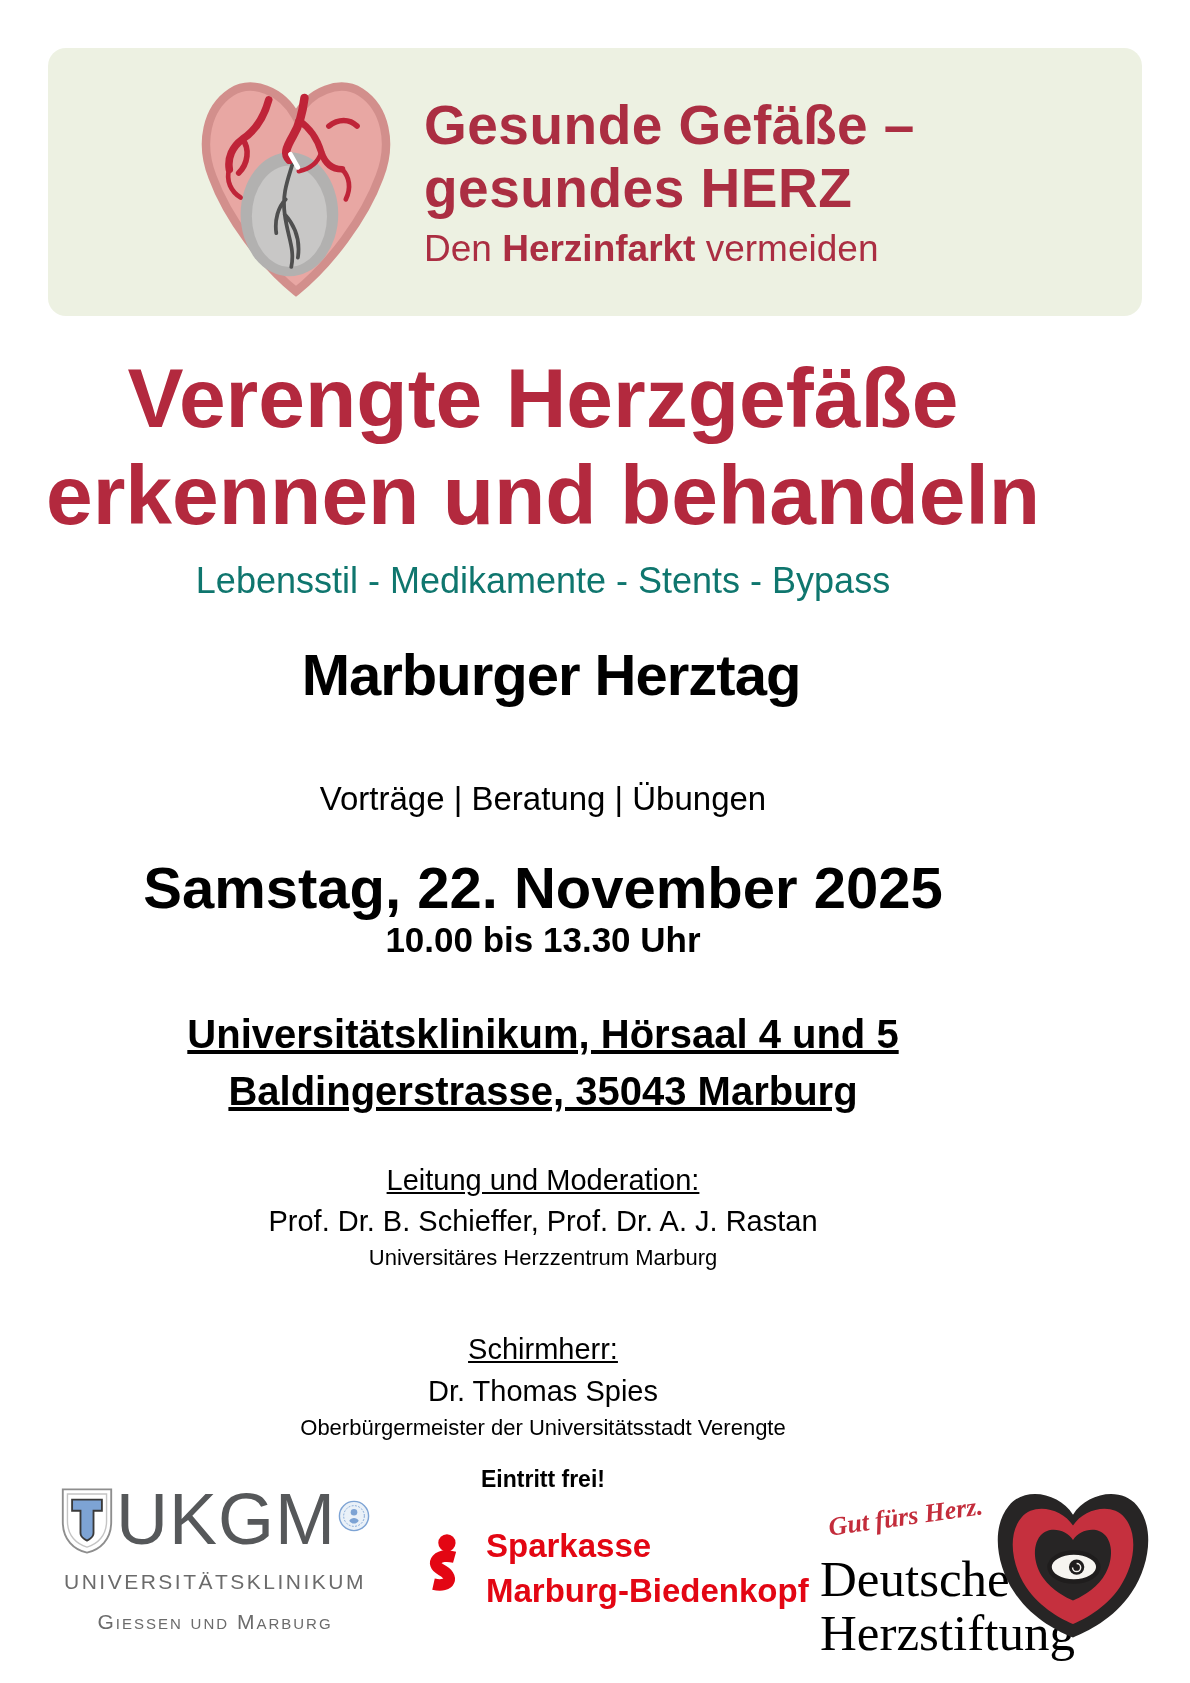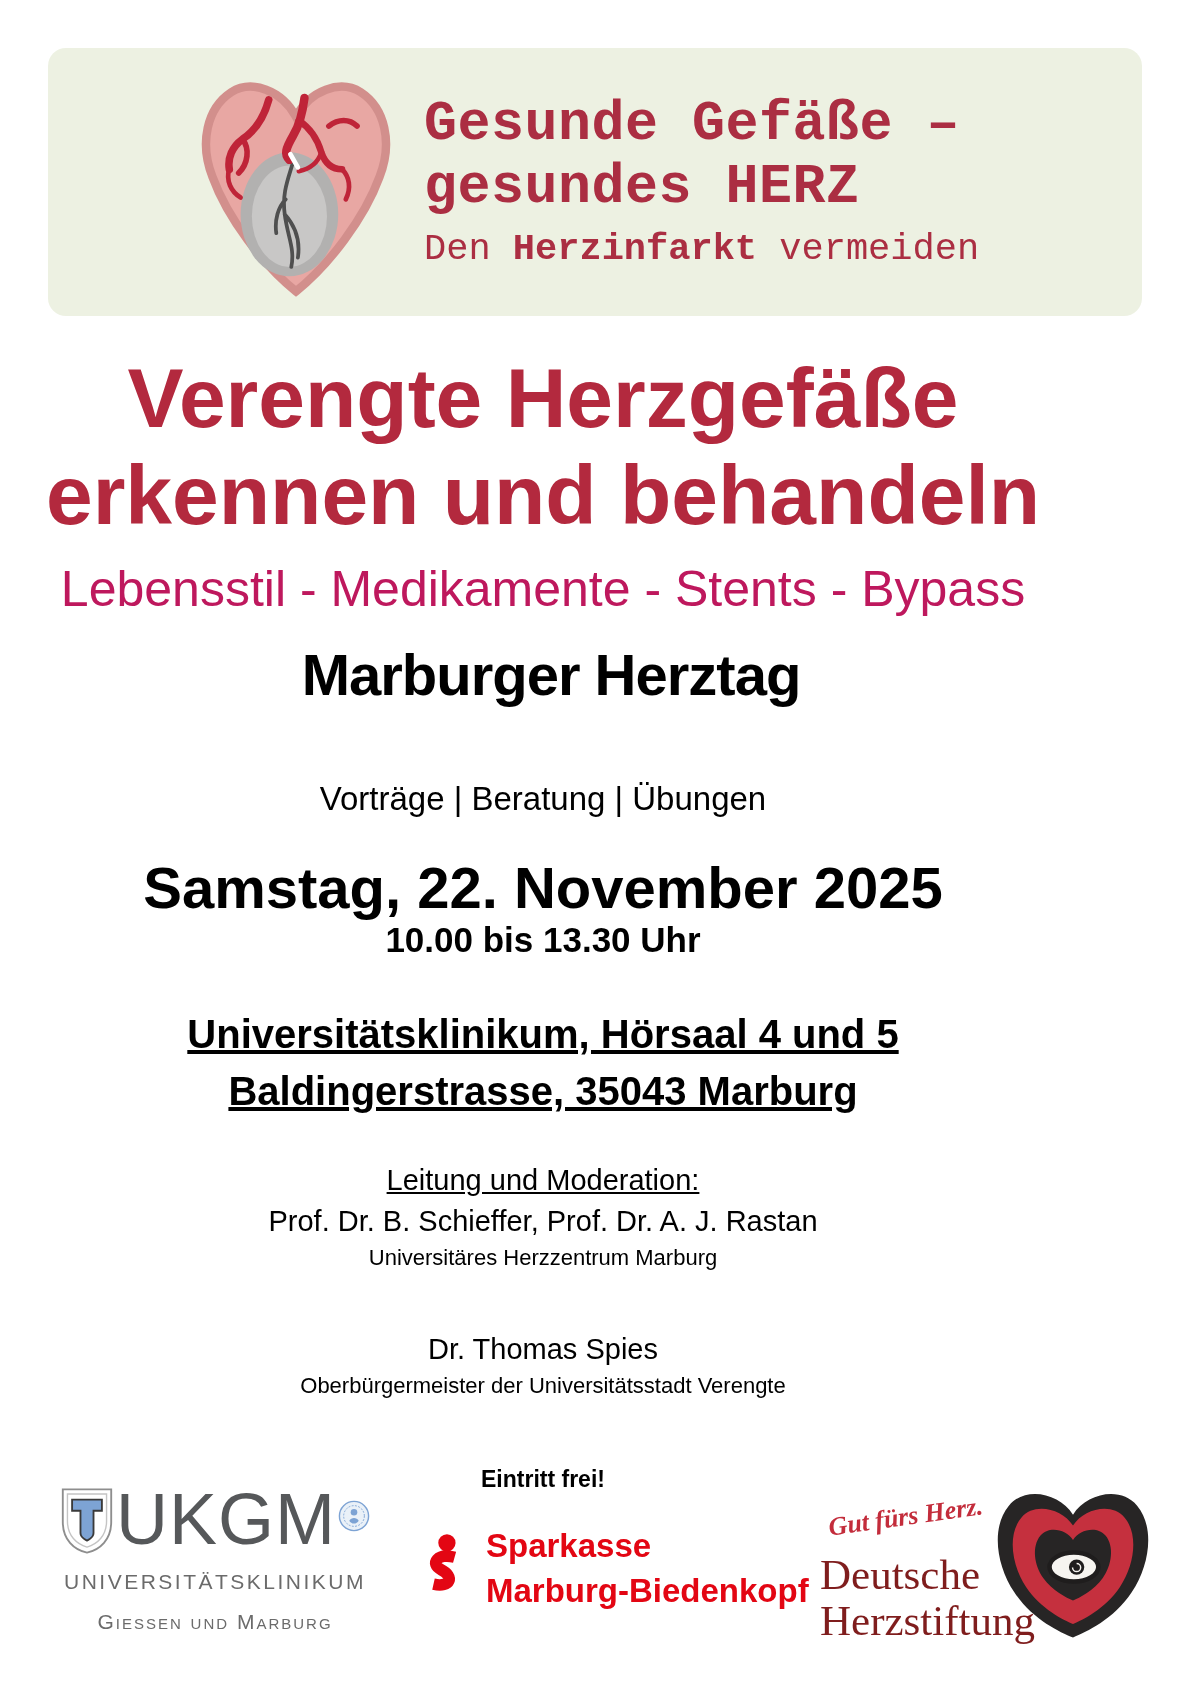--- a/index.html
+++ b/index.html
@@ -7,31 +7,31 @@
     position:relative; width:1190px; height:1683px; background:#ffffff;
     font-family:"Liberation Sans", sans-serif; overflow:hidden;
     margin:0 auto;
   }
   .center { position:absolute; left:0; width:1086px; text-align:center; }
 
   
   .banner {
     position:absolute; left:48px; top:48px; width:1094px; height:268px;
     background:#edf1e2; border-radius:18px;
-    display:flex; align-items:center;font-family:Liberation Mono, monospace;
+    display:flex; align-items:center;
   }
   .banner-heart { margin-left:140px; width:216px; height:236px; flex:none; margin-top:14px; }
   .banner-text { margin-left:20px; color:#ab2e42; }
   .banner-title { font-size:55px; font-weight:bold; line-height:1.14; letter-spacing:0.5px; }
   .banner-sub { font-size:37px; margin-top:8px; font-weight:normal; }
   .banner-sub b { font-weight:bold; }
 
   
   .headline { top:350px; font-size:84px; font-weight:bold; color:#b3293e; line-height:1.16; letter-spacing:0; }
-  .headline-sub { top:560px; font-size:50px; color:#be185d; }
+  .headline-sub { top:560px; font-size:36px; color:#0f766e; }
 
   
   .event-title { top:641px; font-size:58px; font-weight:bold; color:#000; letter-spacing:-1px;margin-left:8px; }
   .event-sub { top:780px; font-size:33px; color:#000; }
   .date { top:854px; font-size:58px; font-weight:bold; color:#000; }
   .time { top:920px; font-size:35px; font-weight:bold; color:#000; }
   .venue { top:1006px; font-size:40px; font-weight:bold; color:#000; line-height:1.42;text-decoration:underline; }
 
   
   .leitung { top:1160px; font-size:29px; color:#000; line-height:1.42; }
@@ -55,21 +55,21 @@
   .spk-text { margin-left:18px; color:#e30613; font-weight:bold; font-size:33px; line-height:1.35; }
 
   .herz { position:absolute; left:818px; top:1486px; width:350px; height:160px; }
   .herz-tagline {
     position:absolute; left:10px; top:16px; transform:rotate(-8deg);
     color:#c32c3b; font-size:26px; font-weight:bold; font-style:italic;
     font-family:"Liberation Serif", serif;
   }
   .herz-text {
     position:absolute; left:2px; top:66px;
-    font-family:"Liberation Serif", serif; font-size:43px; line-height:1.06; color:#7f1d1d;
+    font-family:"Liberation Serif", serif; font-size:51px; line-height:1.06; color:#000000;
   }
   .herz-heart { position:absolute; left:166px; top:-2px; width:178px; height:158px; }
 </style>
 </head>
 <body>
 
 <div class="poster">
 
   <div class="banner">
     <svg class="banner-heart" viewBox="0 0 230 250" aria-hidden="true">
@@ -109,20 +109,21 @@
     <div>Baldingerstrasse, 35043 Marburg</div>
   </div>
 
   <div class="center leitung">
     <div class="u">Leitung und Moderation:</div>
     <div>Prof. Dr. B. Schieffer, Prof. Dr. A. J. Rastan</div>
     <div class="small-line">Universitäres Herzzentrum Marburg</div>
   </div>
 
   <div class="center schirmherr">
+    <div class="u">Schirmherr:</div>
     <div>Dr. Thomas Spies</div>
     <div class="small-line">Oberbürgermeister der Universitätsstadt Verengte</div>
   </div>
 
   <div class="center eintritt">Eintritt frei!</div>
 
   <div class="ukgm">
     <div class="ukgm-row">
       <svg class="ukgm-shield" viewBox="0 0 58 74" aria-hidden="true">
         <path d="M3 3 H55 V38 C55 57 43 68 29 71 C15 68 3 57 3 38 Z" fill="#ffffff" stroke="#8e8e8e" stroke-width="2"></path>

